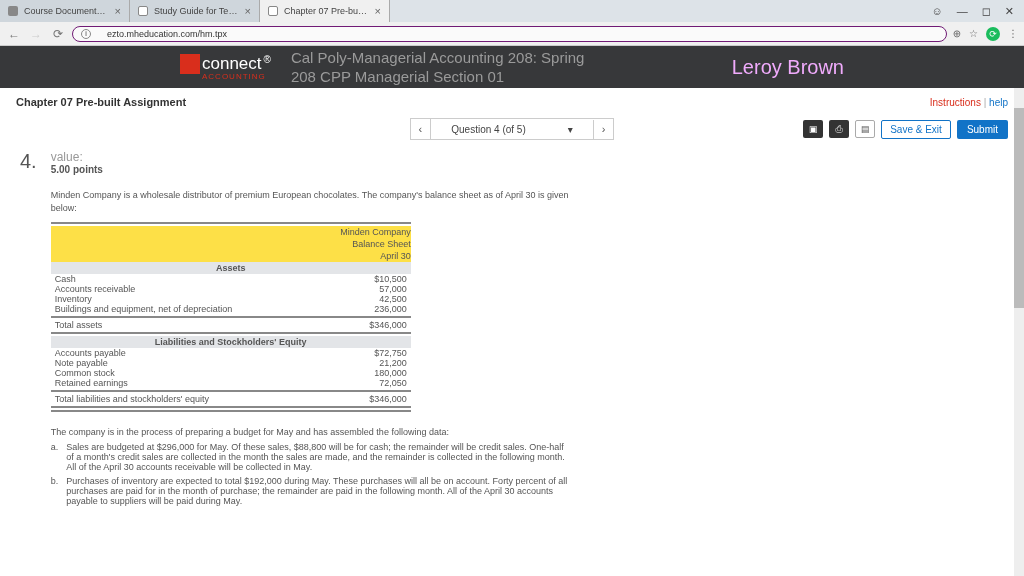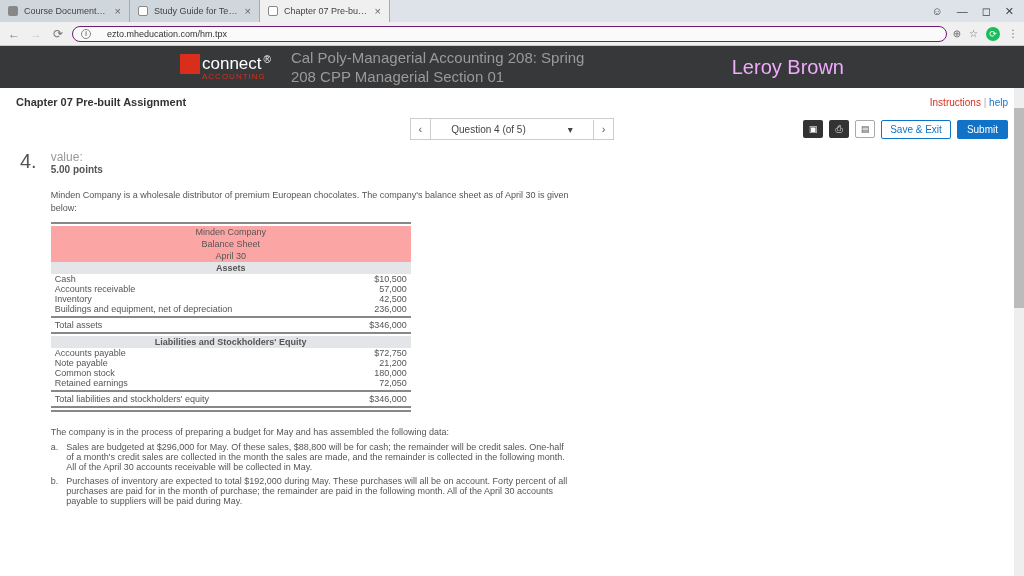--- a/index.html
+++ b/index.html
@@ -52,21 +52,21 @@
 .btn-solid { background: #1173c7; color: #fff; border: none; padding: 4px 10px; font-size: 10px; border-radius: 2px; cursor: pointer; }
 
 .qbody { display: flex; gap: 14px; padding-left: 4px; }
 .qnum { font-size: 20px; color: #555; }
 .qcontent { flex: 1; font-size: 9px; color: #555; max-width: 520px; }
 .value-line { font-size: 12px; color: #999; }
 .points { font-size: 10px; font-weight: bold; margin-bottom: 14px; }
 .intro { margin-bottom: 8px; line-height: 1.4; }
 
 .bsheet { width: 360px; margin-bottom: 6px; }
-.bsheet .hdr { background: #fca5a5; text-align: center; padding: 1px 0; font-size: 9px; }
+.bsheet .hdr { background: #fde047; text-align: right; padding: 1px 0; font-size: 9px; }
 .bsheet .sec-title { background: #e3e5e8; text-align: center; font-weight: bold; padding: 1px 0; }
 .bsheet .row { display: flex; justify-content: space-between; padding: 0 4px; }
 .bsheet .row .amt { text-align: right; min-width: 60px; }
 .bsheet .d-sign { display: inline-block; width: 10px; }
 .hr-full { border: none; border-top: 2px solid #888; margin: 2px 0; }
 
 .followup { margin-top: 14px; line-height: 1.35; }
 .list-item { display: flex; gap: 8px; margin-top: 4px; }
 .list-item .marker { width: 12px; }
 </style>

